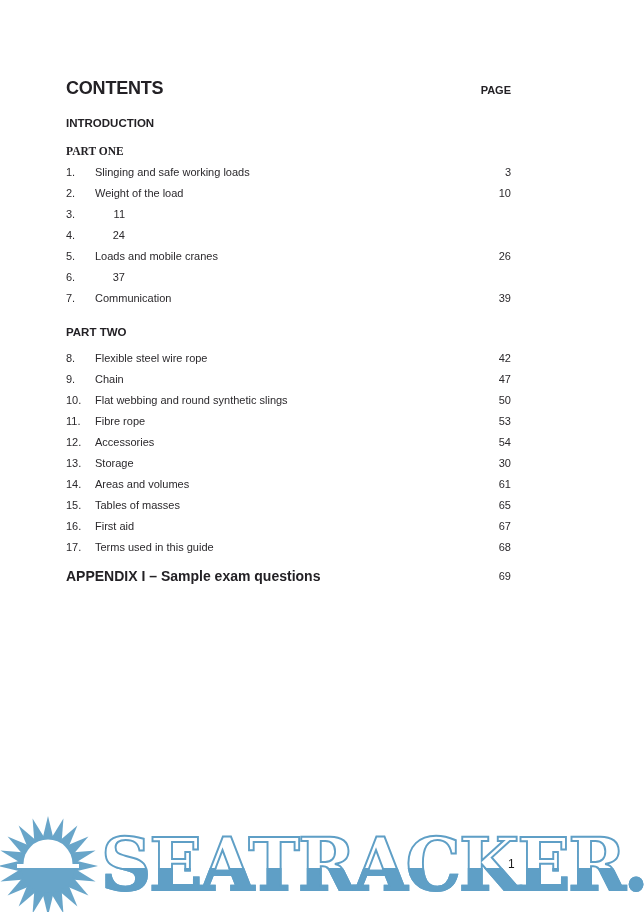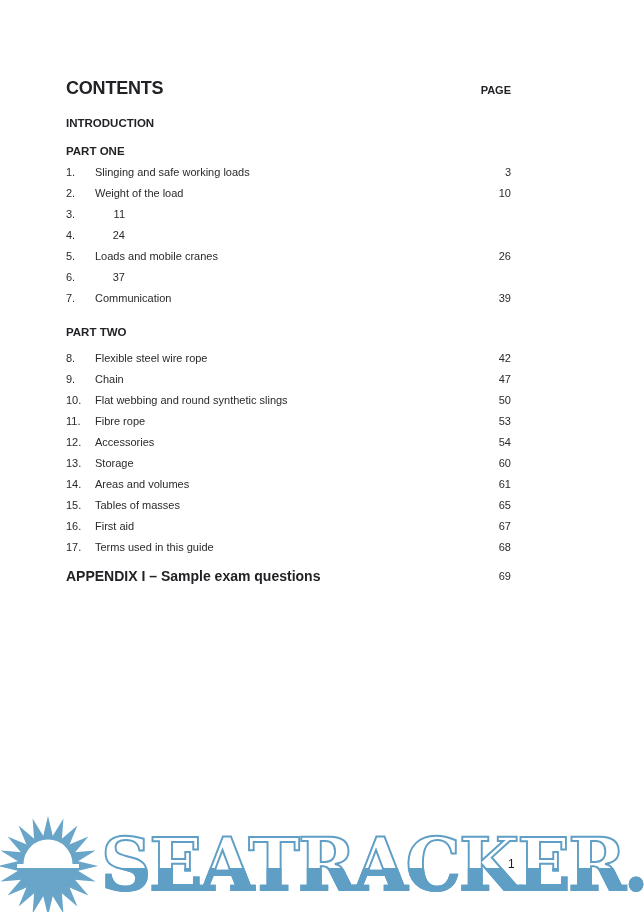--- a/index.html
+++ b/index.html
@@ -37,21 +37,21 @@
     color: #232125;
   }
   .section-label {
     font-size: 11.5px;
     font-weight: bold;
     color: #232125;
     line-height: 21px;
     height: 21px;
   }
   .intro-label { margin-top: 13px; }
-  .part-one-label { margin-top: 7px; }
+  .part-one-label { margin-top: 7px; font-family: Liberation Serif, serif; }
   .part-two-label { margin-top: 13px; margin-bottom: 5px; }
   .part-three-label { margin-top: 8px; }
   .toc-row {
     display: flex;
     font-size: 11px;
     line-height: 21px;
     height: 21px;
     color: #2b292c;
   }
   .toc-num { width: 29px; flex: 0 0 29px; }
@@ -180,21 +180,21 @@
     <span class="toc-page">53</span>
   </div>
   <div class="toc-row">
     <span class="toc-num">12.</span>
     <span class="toc-title">Accessories</span>
     <span class="toc-page">54</span>
   </div>
   <div class="toc-row">
     <span class="toc-num">13.</span>
     <span class="toc-title">Storage</span>
-    <span class="toc-page">60</span>
+    <span class="toc-page">30</span>
   </div>
 
 
   <div class="toc-row">
     <span class="toc-num">14.</span>
     <span class="toc-title">Areas and volumes</span>
     <span class="toc-page">61</span>
   </div>
   <div class="toc-row">
     <span class="toc-num">15.</span>

